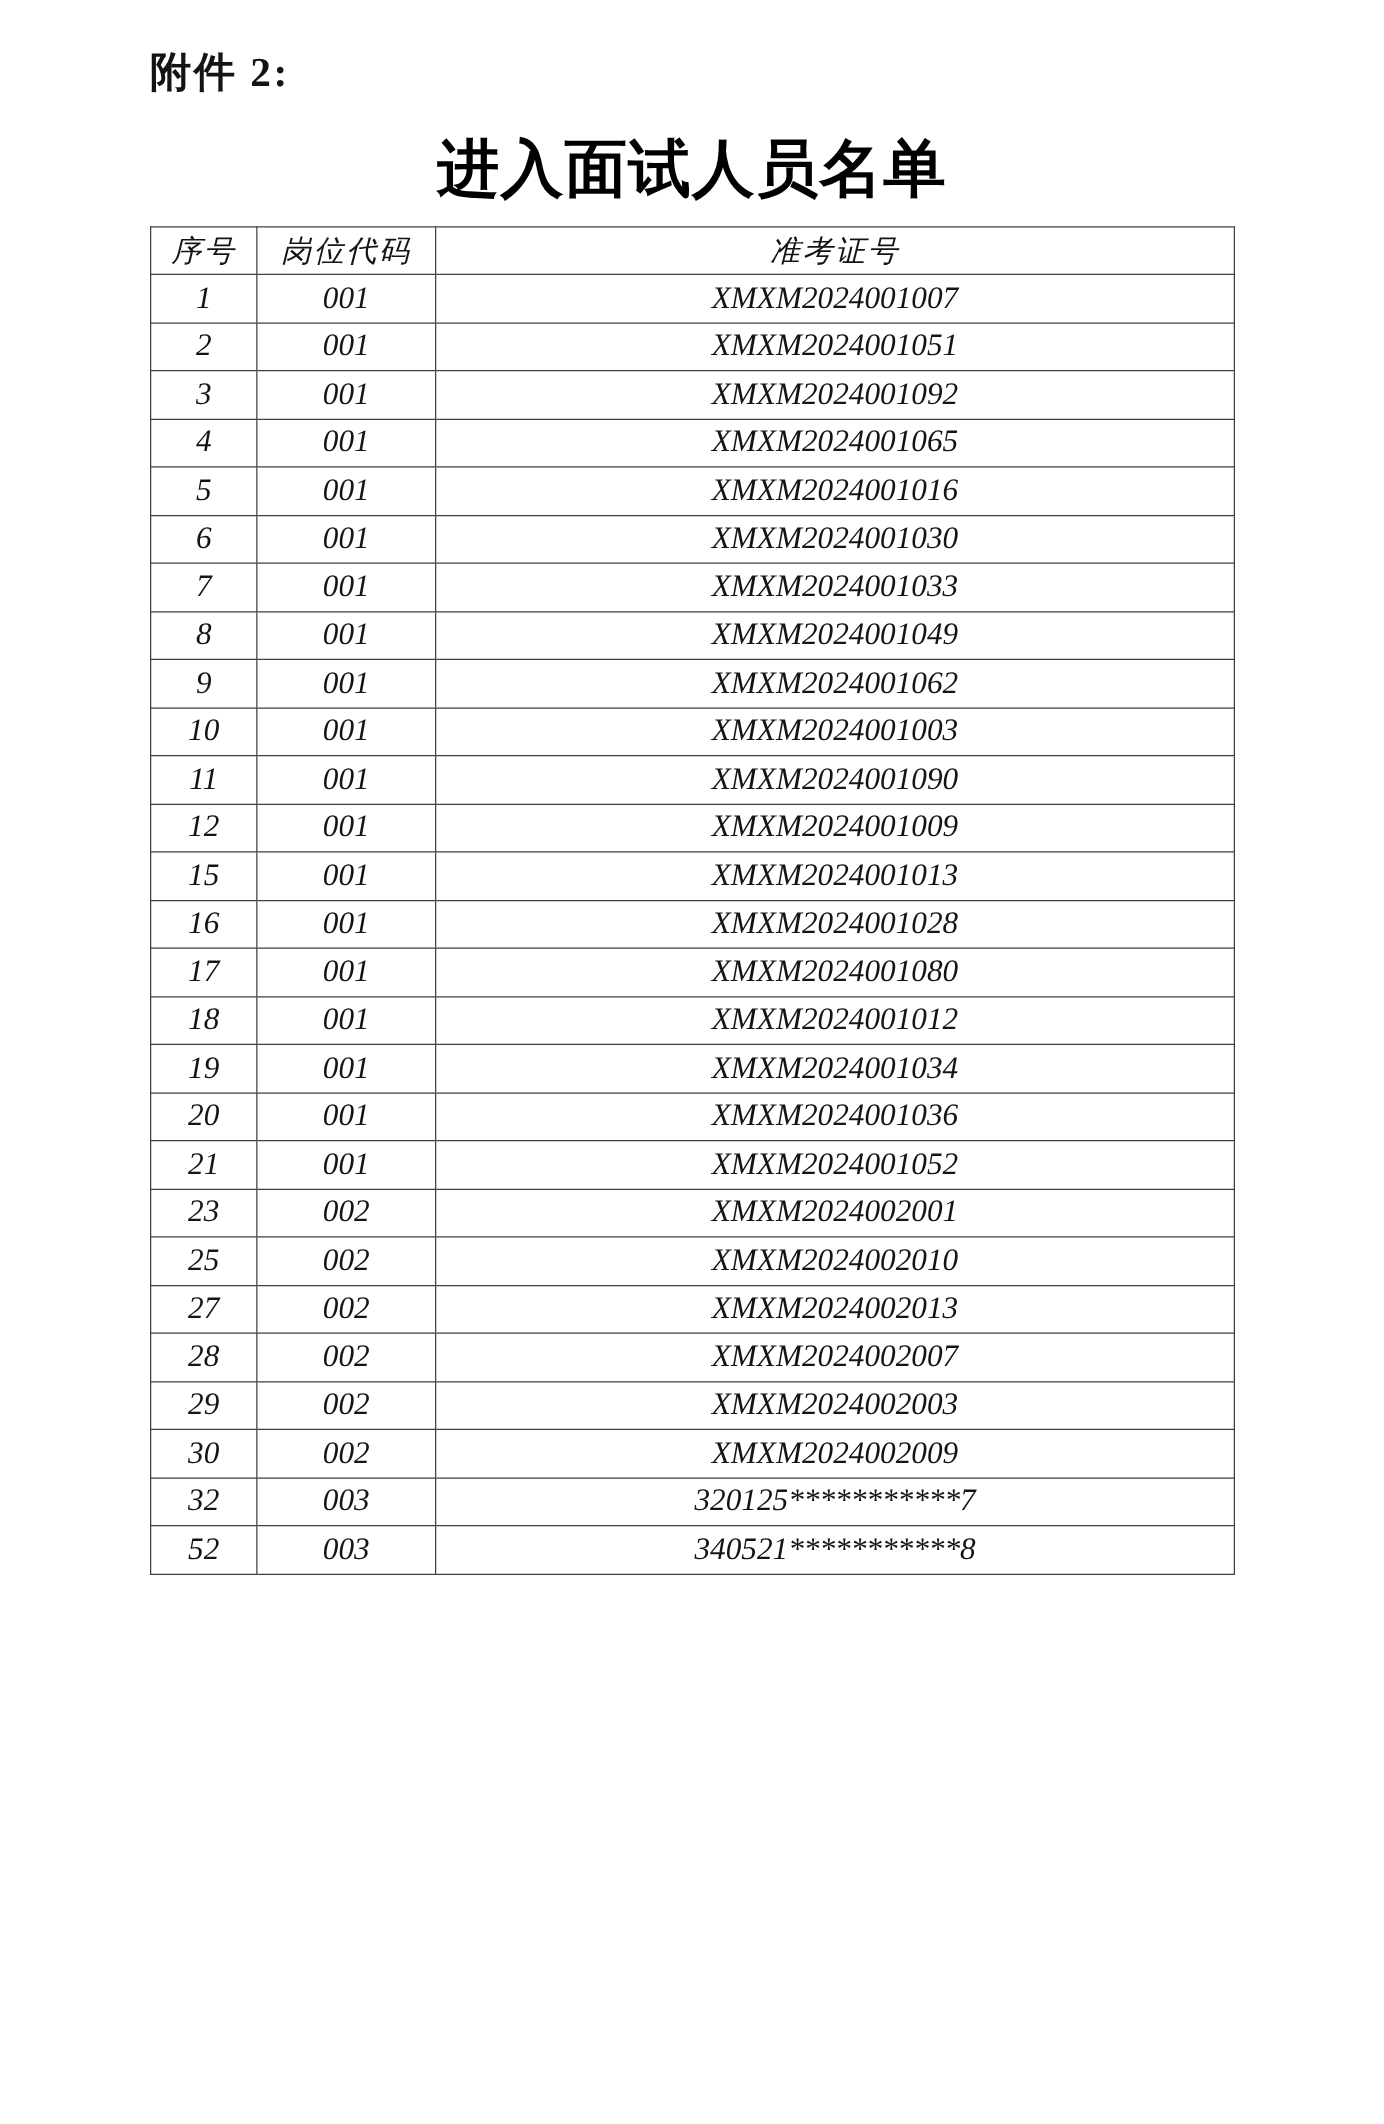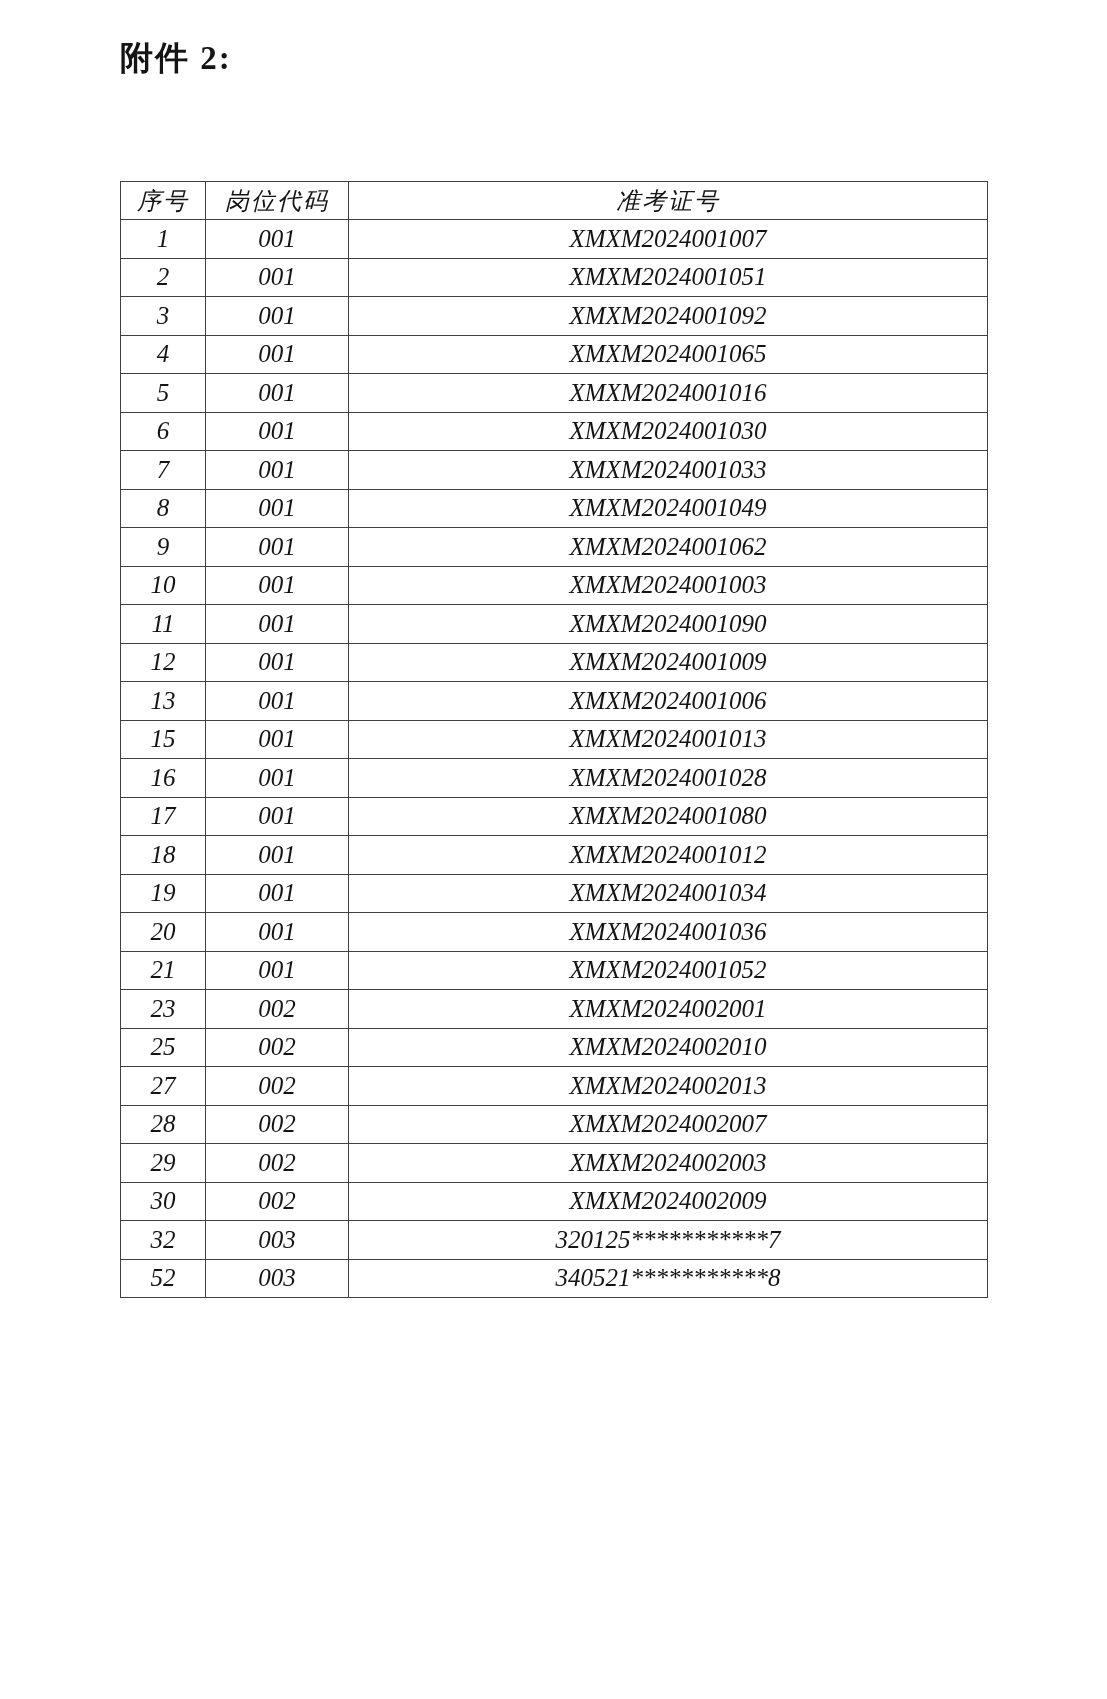--- a/index.html
+++ b/index.html
@@ -82,20 +82,21 @@
     color: #222;
   }
 </style>
 </head>
 <body>
 
 <div class="page">
 
   <div class="attachment-label">附件 2:</div>
 
+  <h1 class="doc-title">进入面试人员名单</h1>
 
   <table class="roster-table">
     <colgroup>
       <col class="col-index">
       <col class="col-code">
       <col class="col-ticket">
     </colgroup>
     <thead>
       <tr>
         <th>序号</th>
@@ -158,25 +159,20 @@
           <td>11</td>
           <td>001</td>
           <td>XMXM2024001090</td>
         </tr>
         <tr>
           <td>12</td>
           <td>001</td>
           <td>XMXM2024001009</td>
         </tr>
         <tr>
-          <td>13</td>
-          <td>001</td>
-          <td>XMXM2024001006</td>
-        </tr>
-        <tr>
           <td>15</td>
           <td>001</td>
           <td>XMXM2024001013</td>
         </tr>
         <tr>
           <td>16</td>
           <td>001</td>
           <td>XMXM2024001028</td>
         </tr>
         <tr>

